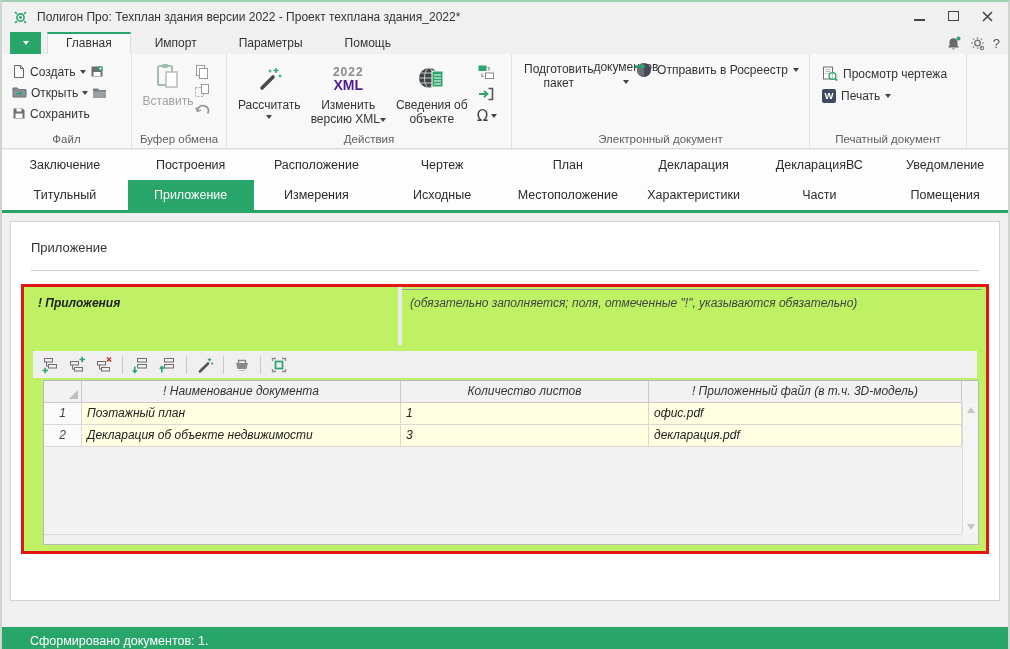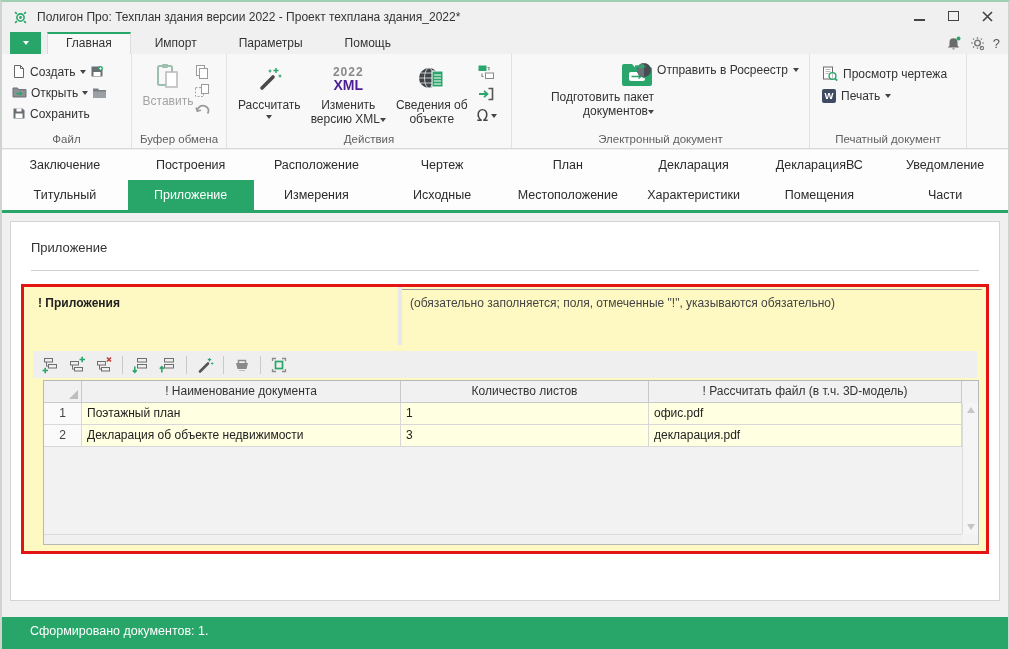--- a/index.html
+++ b/index.html
@@ -46,34 +46,34 @@
   .actwrap { display:flex; padding:4px 2px 0 6px; }
   .bigbtn { display:flex; flex-direction:column; align-items:center; padding:2px 5px 0 5px; text-align:center; line-height:14px; }
   .bigbtn .icz { height:38px; display:flex; align-items:center; justify-content:center; }
   .xmlbadge { text-align:center; line-height:13px; }
   .xmlbadge .yr { color:#8a8a8a; font-weight:bold; font-size:12px; letter-spacing:1px; }
   .xmlbadge .xml { color:#4c1d95; font-weight:bold; font-size:14px; }
   .minicol { display:flex; flex-direction:column; gap:2px; padding:4px 0 0 4px; }
   .minicol .mrow { height:20px; display:flex; align-items:center; }
   .omega { font-size:15px; color:#444; font-family:"DejaVu Sans",sans-serif; }
   .edocwrap { position:relative; height:100%; }
-  .prepbtn { position:absolute; left:12px; top:6px; width:130px; display:flex; flex-direction:column; align-items:flex-end; text-align:center; line-height:14px; }
+  .prepbtn { position:absolute; left:12px; top:6px; width:130px; display:flex; flex-direction:row; align-items:flex-start; text-align:center; line-height:14px; }
   .sendbtn { position:absolute; right:10px; top:7px; display:flex; align-items:center; gap:5px; white-space:nowrap; }
   .prow { display:flex; align-items:center; gap:5px; height:22px; white-space:nowrap; }
   
   .sectiontabs { position:absolute; left:0; right:0; top:148px; height:63px; background:#fdfdfd; border-bottom:3px solid #28a569; }
   .strow { display:flex; height:30px; }
   .stab { flex:1; text-align:center; line-height:30px; color:#2b2b2b; font-size:12.5px; white-space:nowrap; }
   .stab.active { background:#28a569; color:#fff; }
   
   .content { position:absolute; left:0; right:0; top:211px; bottom:28px; background:#f0f0f0; }
   .panel { position:absolute; left:8px; top:8px; width:990px; height:380px; background:#fff; border:1px solid #d4d4d4; }
   .pagetitle { position:absolute; left:20px; top:18px; font-size:13px; color:#333; }
   .pdivider { position:absolute; left:20px; right:20px; top:48px; border-top:1px solid #cfcfcf; }
-  .redbox { position:absolute; left:10px; right:10px; top:62px; height:270px; border:3px solid #e31414; background:#fef9c3; }
+  .redbox { position:absolute; left:10px; right:10px; top:62px; height:270px; border:3px solid #e31414; background:#bef264;font-style:italic; }
   .fieldlabel { position:absolute; left:14px; top:9px; font-weight:bold; color:#222; }
   .vsep { position:absolute; left:374px; top:0; width:4px; height:58px; background:#e9e9e9; }
   .hintbox { position:absolute; left:378px; right:4px; top:2px; border-top:1px solid #9a9a9a; padding:6px 8px; color:#444; }
   .ttoolbar { position:absolute; left:9px; right:9px; top:64px; height:27px; background:#efefef; display:flex; align-items:center; padding-left:8px; gap:9px; }
   .tsep { width:1px; height:18px; background:#c9c9c9; }
   .tico { width:18px; height:18px; display:flex; align-items:center; justify-content:center; }
   
   .tablewrap { position:absolute; left:19px; top:93px; width:936px; height:165px; border:1px solid #b8b8b8; background:#f2f2f2; }
   .thead { display:flex; height:22px; }
   .th { background:#f1f1f1; border-right:1px solid #c9c9c9; border-bottom:1px solid #c9c9c9; text-align:center; line-height:21px; color:#333; position:relative; overflow:hidden; white-space:nowrap; }
@@ -82,21 +82,21 @@
   .cnum { width:38px; text-align:center; padding:0; }
   .td.cnum { background:#fafafa; color:#444; }
   .c1 { width:319px; } .c2 { width:248px; } .c3 { flex:1; margin-right:16px; }
   .th.c3 { margin-right:16px; }
   .corner-tri { position:absolute; right:3px; bottom:3px; width:0; height:0; border-left:9px solid transparent; border-bottom:9px solid #bdbdbd; }
   .vscroll { position:absolute; right:0; top:22px; bottom:10px; width:16px; background:#f5f5f5; border-left:1px solid #dcdcdc; }
   .sarrow-up { position:absolute; top:4px; left:4px; width:0; height:0; border-left:4px solid transparent; border-right:4px solid transparent; border-bottom:6px solid #c6c6c6; }
   .sarrow-down { position:absolute; bottom:4px; left:4px; width:0; height:0; border-left:4px solid transparent; border-right:4px solid transparent; border-top:6px solid #c6c6c6; }
   .hscroll { position:absolute; left:0; right:16px; bottom:0; height:10px; background:#f0f0f0; border-top:1px solid #dcdcdc; }
   
-  .statusbar { position:absolute; left:0; right:0; bottom:0; height:32px; background:#28a569; color:#fff; line-height:28px; padding-left:28px; font-size:12.5px; }
+  .statusbar { position:absolute; left:0; right:0; bottom:0; height:22px; background:#28a569; color:#fff; line-height:28px; padding-left:28px; font-size:12.5px; }
   .word-ic { width:14px; height:14px; background:#3e4b63; border-radius:2px; color:#fff; font-size:9.5px; font-weight:bold; text-align:center; line-height:14px; display:inline-block; }
   svg { display:block; }
 </style>
 </head>
 <body>
 
 <div class="window">
 
   <div class="titlebar">
     <span class="logo">
@@ -345,22 +345,22 @@
       <div class="stab">ДекларацияВС</div>
       <div class="stab">Уведомление</div>
     </div>
     <div class="strow">
       <div class="stab">Титульный</div>
       <div class="stab active">Приложение</div>
       <div class="stab">Измерения</div>
       <div class="stab">Исходные</div>
       <div class="stab">Местоположение</div>
       <div class="stab">Характеристики</div>
+      <div class="stab">Части</div>
       <div class="stab">Помещения</div>
-      <div class="stab">Части</div>
     </div>
   </div>
 
   <div class="content">
     <div class="panel">
       <div class="pagetitle">Приложение</div>
       <div class="pdivider"></div>
 
       <div class="redbox">
         <div class="fieldlabel">! Приложения</div>
@@ -442,21 +442,21 @@
           </span>
         </div>
 
         <div class="tablewrap">
           <div class="thead">
             <div class="th cnum">
                 <span class="corner-tri"></span>
               </div>
             <div class="th c1">! Наименование документа</div>
             <div class="th c2">Количество листов</div>
-            <div class="th c3">! Рассчитать файл (в т.ч. 3D-модель)</div>
+            <div class="th c3">! Приложенный файл (в т.ч. 3D-модель)</div>
           </div>
           <div class="trow">
             <div class="td cnum">1</div>
             <div class="td c1">Поэтажный план</div>
             <div class="td c2">1</div>
             <div class="td c3">офис.pdf</div>
           </div>
           <div class="trow">
             <div class="td cnum">2</div>
             <div class="td c1">Декларация об объекте недвижимости</div>

